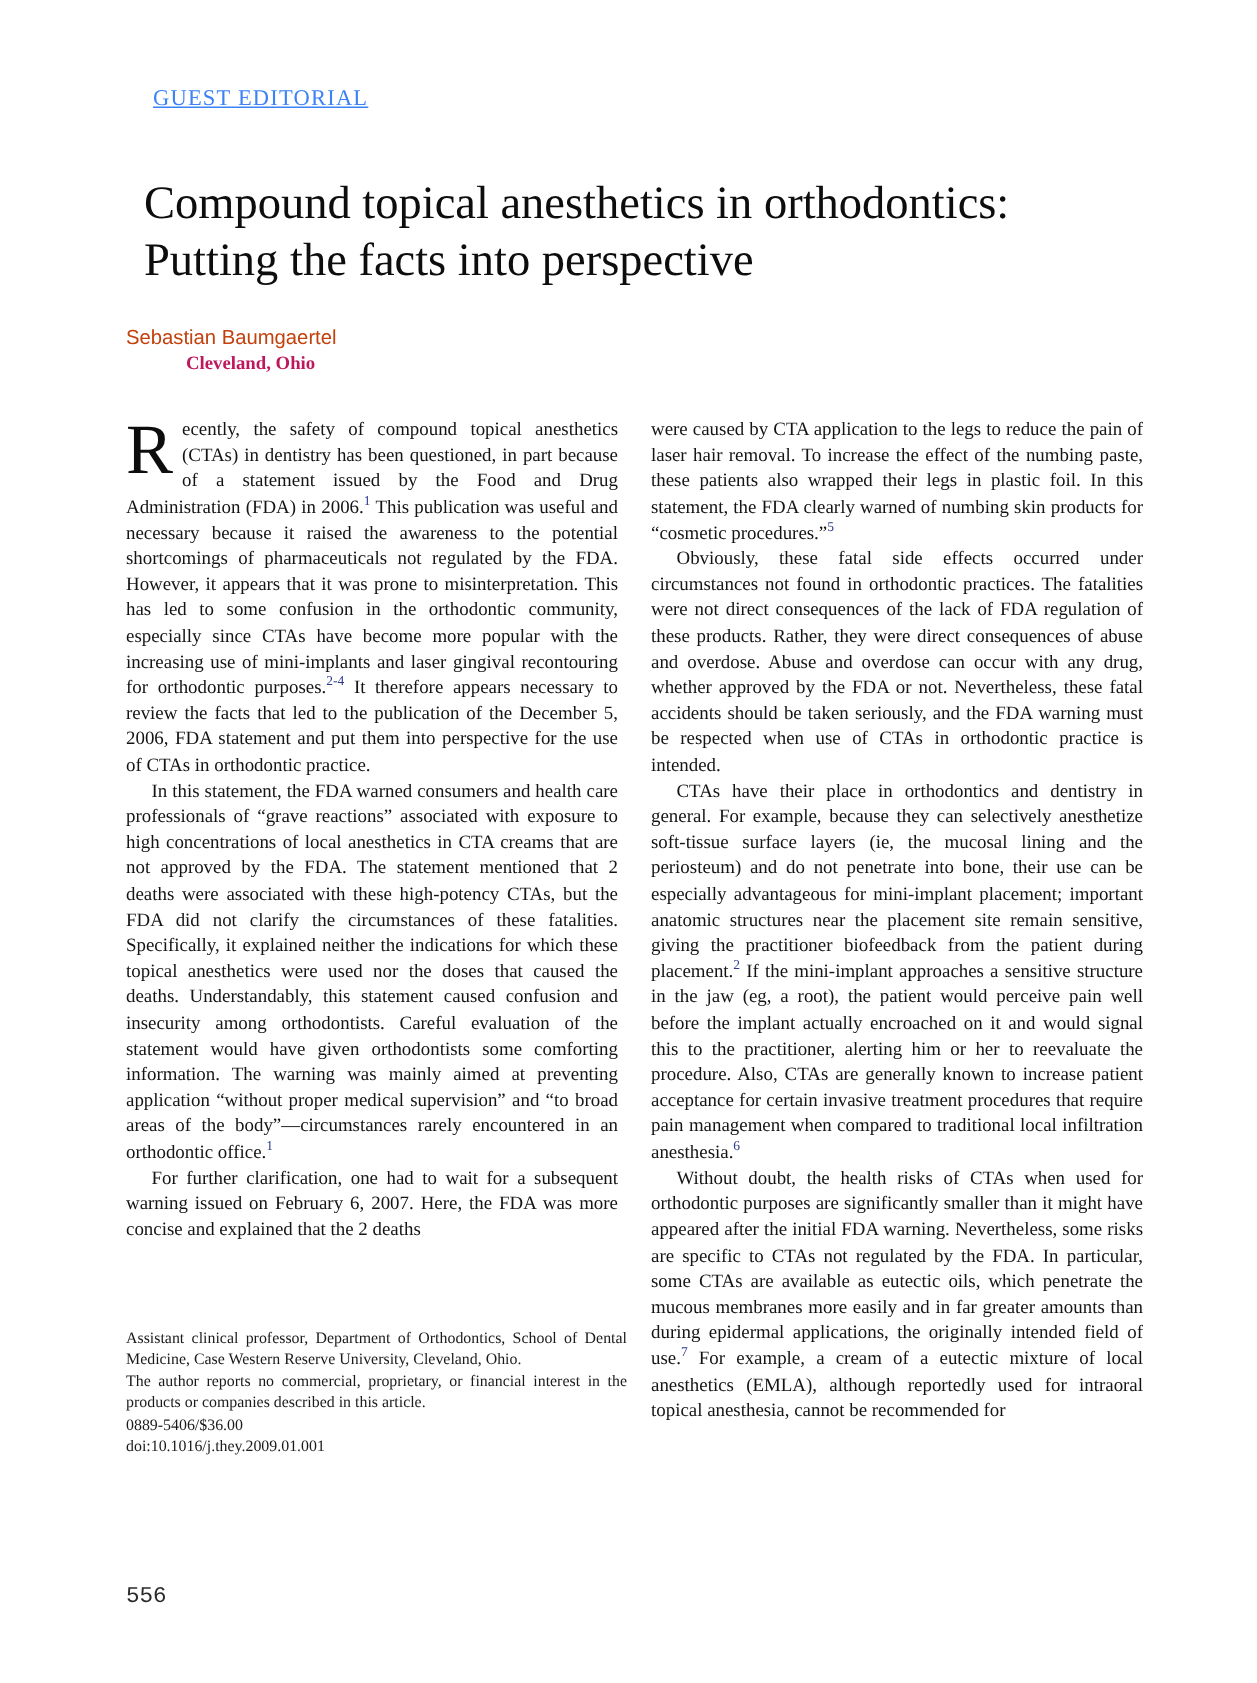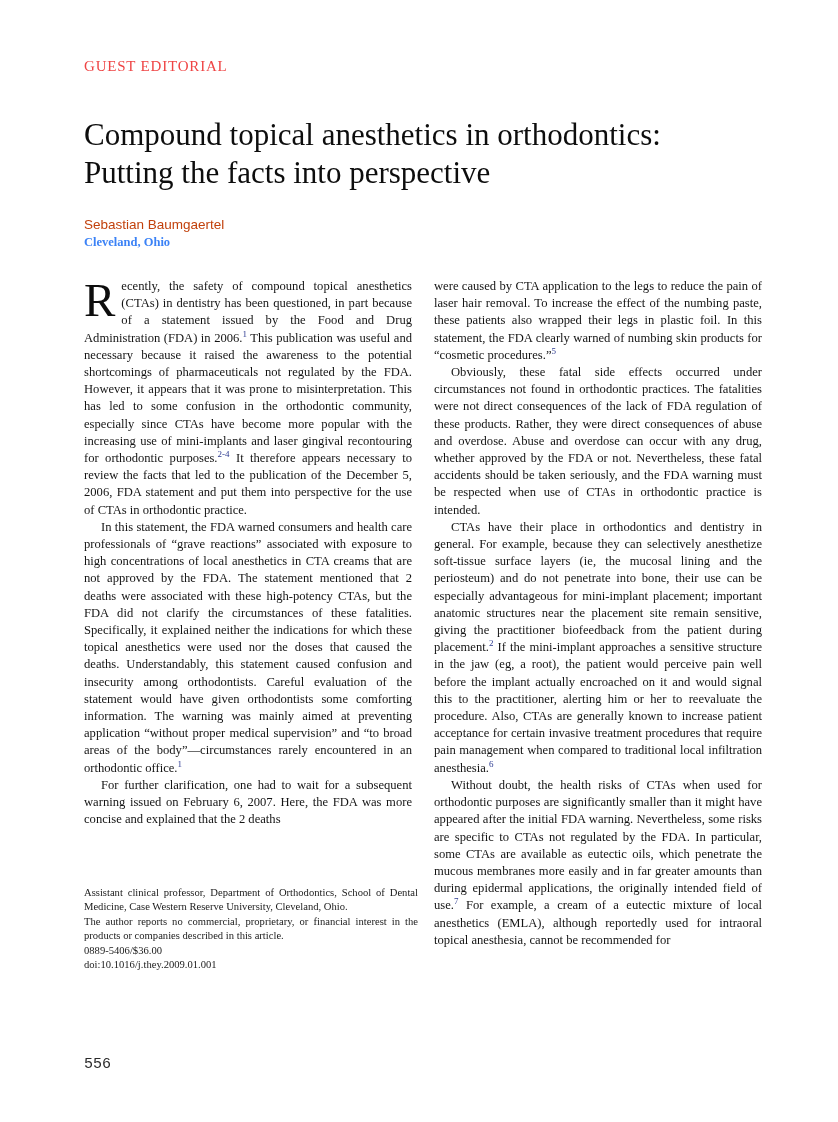--- a/index.html
+++ b/index.html
@@ -5,37 +5,38 @@
   html,body{margin:0;padding:0;background:#e8e8e8;}
   .page{
     position:relative;
     width:838px;height:1122px;
     background:#ffffff;
     font-family:"Liberation Serif", serif;
     color:#141414;
     overflow:hidden;
   }
   .section-label{
-    position:absolute;left:84px;top:58px;
+    position:absolute;left:102px;top:58px;
     font-size:15px;letter-spacing:0.8px;
-    color:#ef4444;
+    color:#3b82f6;
+    text-decoration:underline;
   }
   .title{
-    position:absolute;left:84px;top:116px;width:680px;
+    position:absolute;left:96px;top:116px;width:680px;
     font-size:31px;line-height:38px;color:#0d0d0d;
     font-weight:400;
   }
   .byline{position:absolute;left:84px;top:216px;width:400px;}
   .author{
     font-family:"Liberation Sans", sans-serif;
     font-size:13.5px;color:#c2410c;line-height:18px;
   }
   .location{
     font-family:"Liberation Serif", serif;
-    font-size:12.5px;font-weight:700;color:#3b82f6;line-height:17px;
+    font-size:12.5px;font-weight:700;color:#be185d;line-height:17px;margin-left:40px;
   }
   .columns{
     position:absolute;left:84px;top:278px;width:678px;
     display:flex;gap:22px;
   }
   .col{
     font-size:12.6px;line-height:17.2px;
     text-align:justify;
     overflow:hidden;
   }

